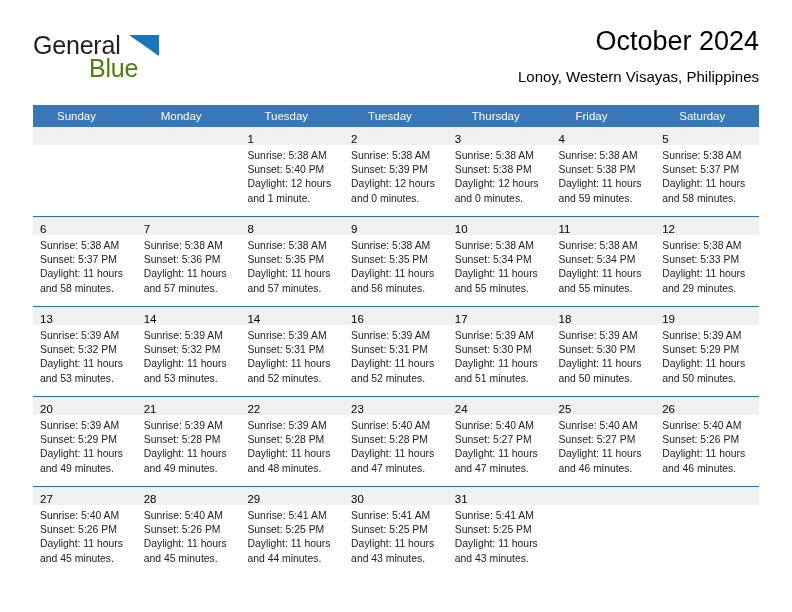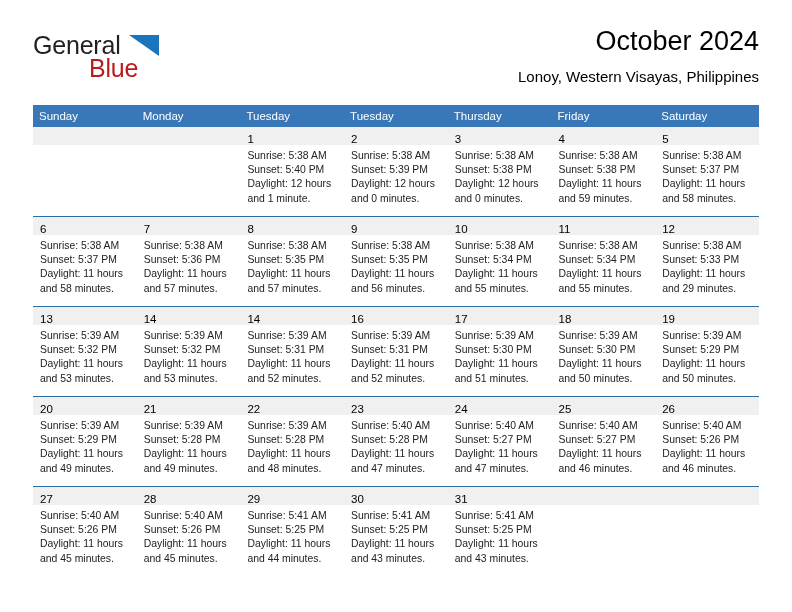--- a/index.html
+++ b/index.html
@@ -46,21 +46,21 @@
     color: #231f20;
     font-family: "Liberation Sans", sans-serif;
     line-height: 26px;
   }
   .logo-blue {
     position: absolute;
     left: 56px;
     top: 23px;
     font-size: 25px;
     letter-spacing: -0.2px;
-    color: #b91c1c;
+    color: #4d7c0f;
     font-family: "Liberation Sans", sans-serif;
     line-height: 26px;
   }
   .logo-triangle {
     position: absolute;
     left: 96px;
     top: 3px;
     width: 0;
     height: 0;
     border-top: 21px solid #1b75bc;
@@ -96,21 +96,21 @@
     width: 726px;
     border-collapse: collapse;
     table-layout: fixed;
   }
   .calendar th {
     background: #3878b8;
     color: #ffffff;
     font-size: 11.5px;
     font-weight: normal;
     text-align: left;
-    padding: 5px 0 5px 6px;
+    padding: 5px 0 5px 24px;
     height: 11px;
     vertical-align: middle;
   }
   .calendar td {
     width: 103.71px;
     vertical-align: top;
     padding: 0;
     border-top: 1.3px solid #2e6da4;
     background: #ffffff;
   }

